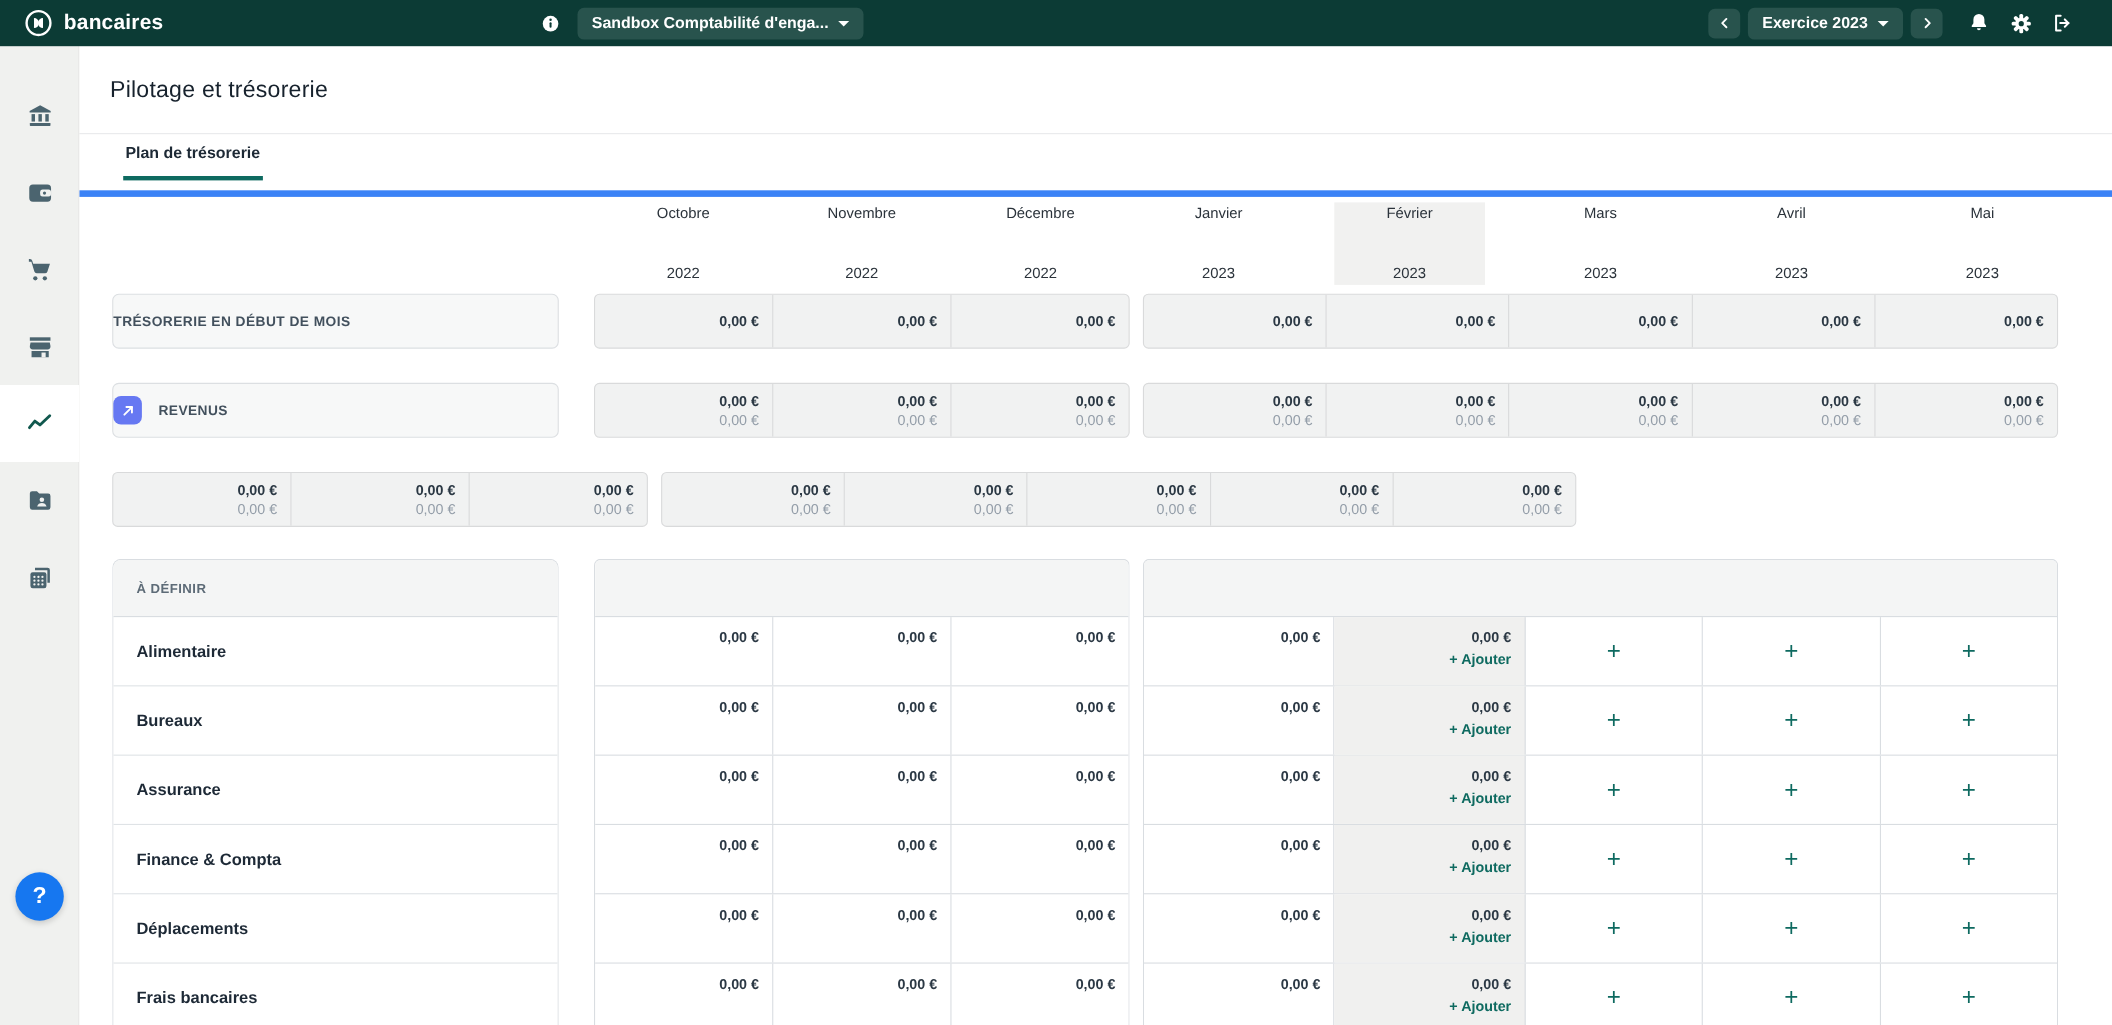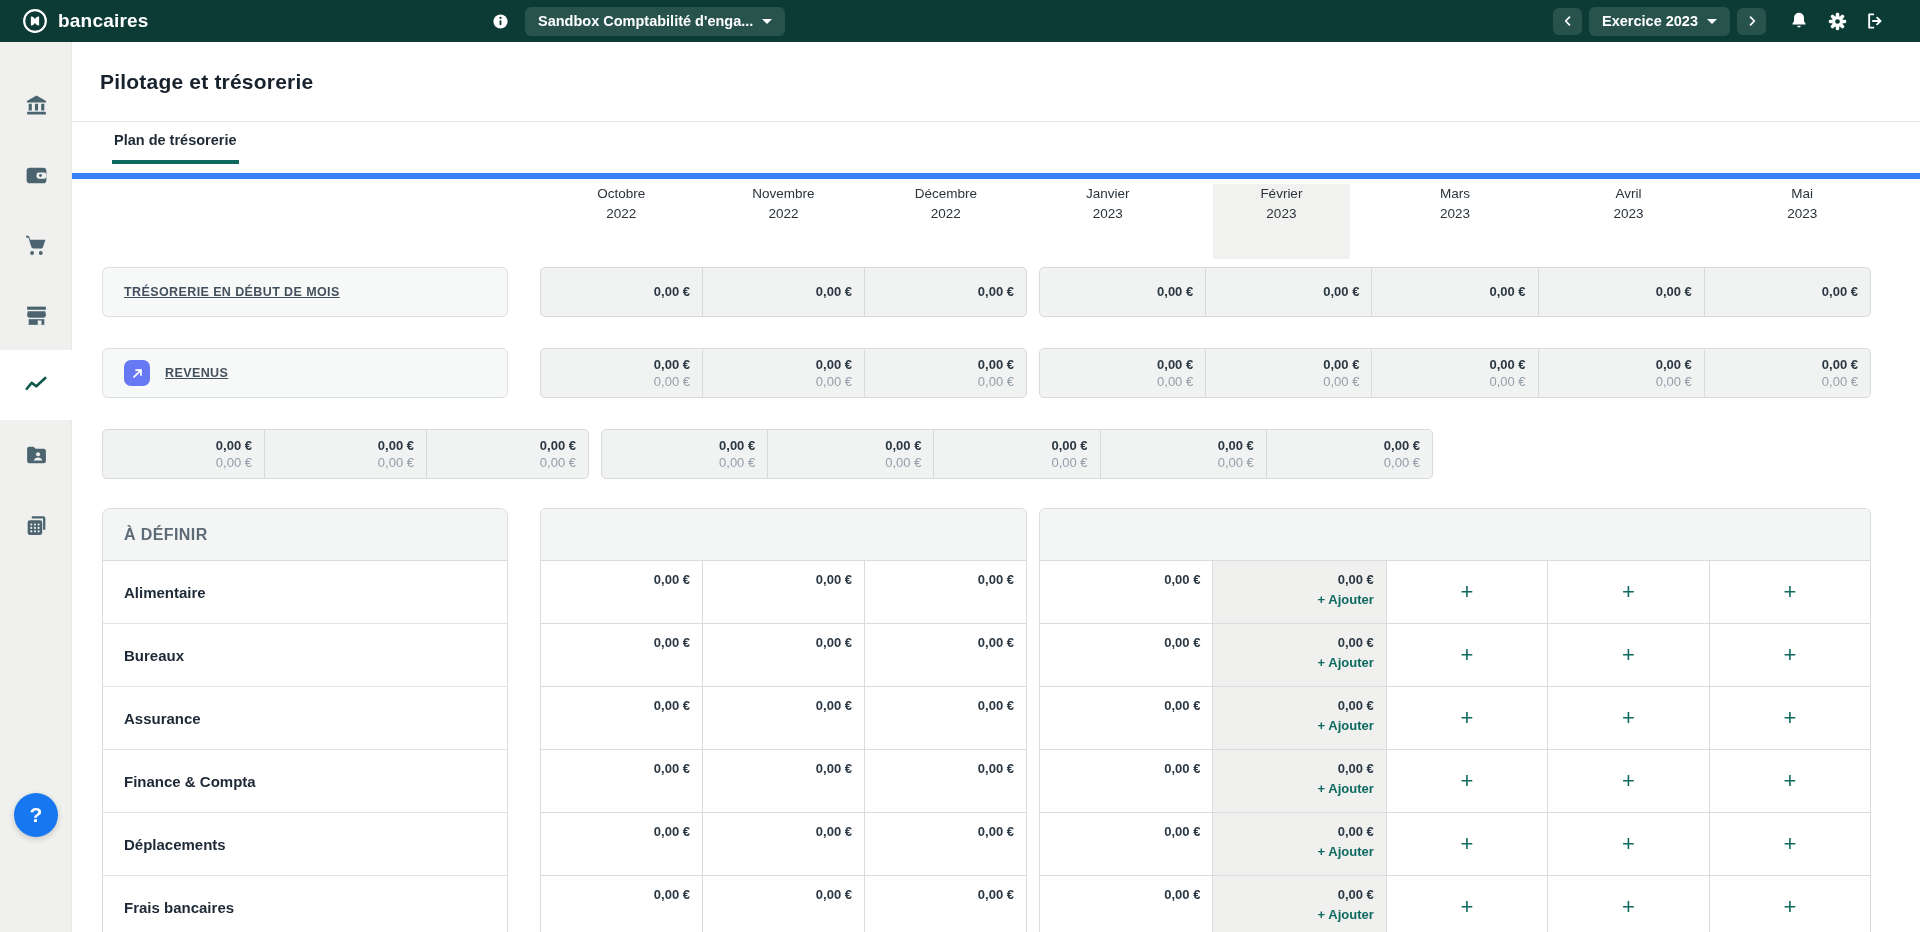--- a/index.html
+++ b/index.html
@@ -57,62 +57,62 @@
   .help-btn {
     position: absolute; left: 14px; bottom: 95px; width: 44px; height: 44px; border-radius: 50%;
     background: #1677f0; color: #fff; border: none; font-size: 21px; font-weight: 700;
     display: flex; align-items: center; justify-content: center; cursor: pointer;
     font-family: "Liberation Sans", sans-serif; box-shadow: 0 2px 6px rgba(0,0,0,.18);
   }
 
   
   .main { position: absolute; top: 42px; left: 72px; width: 1848px; height: 890px; background: #fff; }
   .page-header { height: 80px; border-bottom: 1px solid #e8e9eb; display: flex; align-items: center; padding-left: 28px; }
-  .page-title { font-size: 21px; font-weight: 700; color: #17222d; letter-spacing: .2px; }
+  .page-title { font-size: 21px; font-weight: 400; color: #17222d; letter-spacing: .2px; }
 
   .tabbar { height: 57px; border-bottom: 6px solid #3b82f6; display: flex; align-items: center; padding-left: 40px; }
   .tab { position: relative; padding: 0 2px 15px 2px; font-size: 14.5px; font-weight: 600; color: #1d2935; cursor: pointer;
     background: none; border: none; font-family: "Liberation Sans", sans-serif; }
   .tab.active::after { content: ""; position: absolute; left: 0; right: 0; bottom: -1px; height: 4px; background: #0e6a60; }
 
   
   .table-area { padding: 5px 0 0 30px; }
   .trow { display: flex; }
   .label-col { width: 406px; flex: none; margin-right: 32px; }
   .g1 { width: 487px; flex: none; margin-right: 12px; display: flex; }
   .g2 { width: 832px; flex: none; display: flex; gap: 36px; }
 
   .months-row { height: 75px; margin-bottom: 8px; }
-  .month-cell { flex: 1; display: flex; flex-direction: column; justify-content: flex-start; align-items: center;
+  .month-cell { flex: 1; display: flex; flex-direction: column; justify-content: space-between; align-items: center;
     font-size: 13.5px; color: #2b333b; line-height: 20px; }
   .month-cell.hl { background: #f1f1f0; }
 
   .srow { height: 50px; margin-bottom: 31px; }
   .label-card {
     height: 100%; width: 100%; background: #f7f8f8; border: 1px solid #dcdfe2; border-radius: 6px;
-    display: flex; align-items: center; padding-left: 21px;
-    font-size: 12.5px; font-weight: 600; color: #42505d; letter-spacing: .4px; text-align: left; text-decoration: underline;
+    display: flex; align-items: center; 
+    font-size: 12.5px; font-weight: 600; color: #42505d; letter-spacing: .4px; text-align: left;
   }
   .icon-chip { width: 26px; height: 26px; border-radius: 7px; margin-right: 15px; flex: none;
     display: flex; align-items: center; justify-content: center; }
   .vgroup { height: 100%; background: #f1f2f2; border: 1px solid #d9dadb; border-radius: 5px; display: flex; overflow: hidden; }
   .vcell { flex: 1; display: flex; flex-direction: column; justify-content: center; align-items: flex-end;
     padding-right: 12px; border-right: 1px solid #d9dadb; }
   .vcell:last-child { border-right: none; }
   .v1 { font-size: 13px; font-weight: 600; color: #2b3844; line-height: 16px; }
   .v2 { font-size: 13px; font-weight: 400; color: #949ea9; line-height: 16px; margin-top: 1px; }
 
   .section-row { display: flex; margin-top: -2px; }
   .sec-box { border: 1px solid #d9dde1; border-bottom: none; background: #fff; overflow: hidden; }
   .sec-label-box { width: 406px; flex: none; margin-right: 32px; border-radius: 8px 8px 0 0; }
   .sec-g1-box { width: 487px; flex: none; margin-right: 12px; border-radius: 6px 6px 0 0; }
   .sec-g2-box { width: 832px; flex: none; border-radius: 6px 6px 0 0; }
   .sec-header { height: 52px; background: #f4f5f5; border-bottom: 1px solid #d9dde1;
     display: flex; align-items: center; padding-left: 21px;
-    font-size: 16px; font-weight: 600; color: #5d6b77; letter-spacing: .4px; }
+    font-size: 12px; font-weight: 600; color: #5d6b77; letter-spacing: .4px; }
   .cat-label { height: 63px; display: flex; align-items: center; padding-left: 21px;
     font-size: 15px; font-weight: 700; color: #1d2936; border-bottom: 1px solid #dfe3e6; }
   .cat-cells { height: 63px; display: flex; border-bottom: 1px solid #d9dde1; }
   .ccell { flex: 1; border-right: 1px solid #d9dde1; padding: 11px 12px 0 0; text-align: right;
     font-size: 13px; font-weight: 600; color: #2b3844; }
   .ccell:last-child { border-right: none; }
   .ccell.editable { background: #f0f0ef; display: flex; flex-direction: column; align-items: flex-end; padding-top: 11px; }
   .add-link { color: #0e6a60; font-size: 13px; font-weight: 600; margin-top: 5px; cursor: pointer;
     background: none; border: none; font-family: "Liberation Sans", sans-serif; }
   .ccell.plus { display: flex; align-items: center; justify-content: center; padding: 0;

